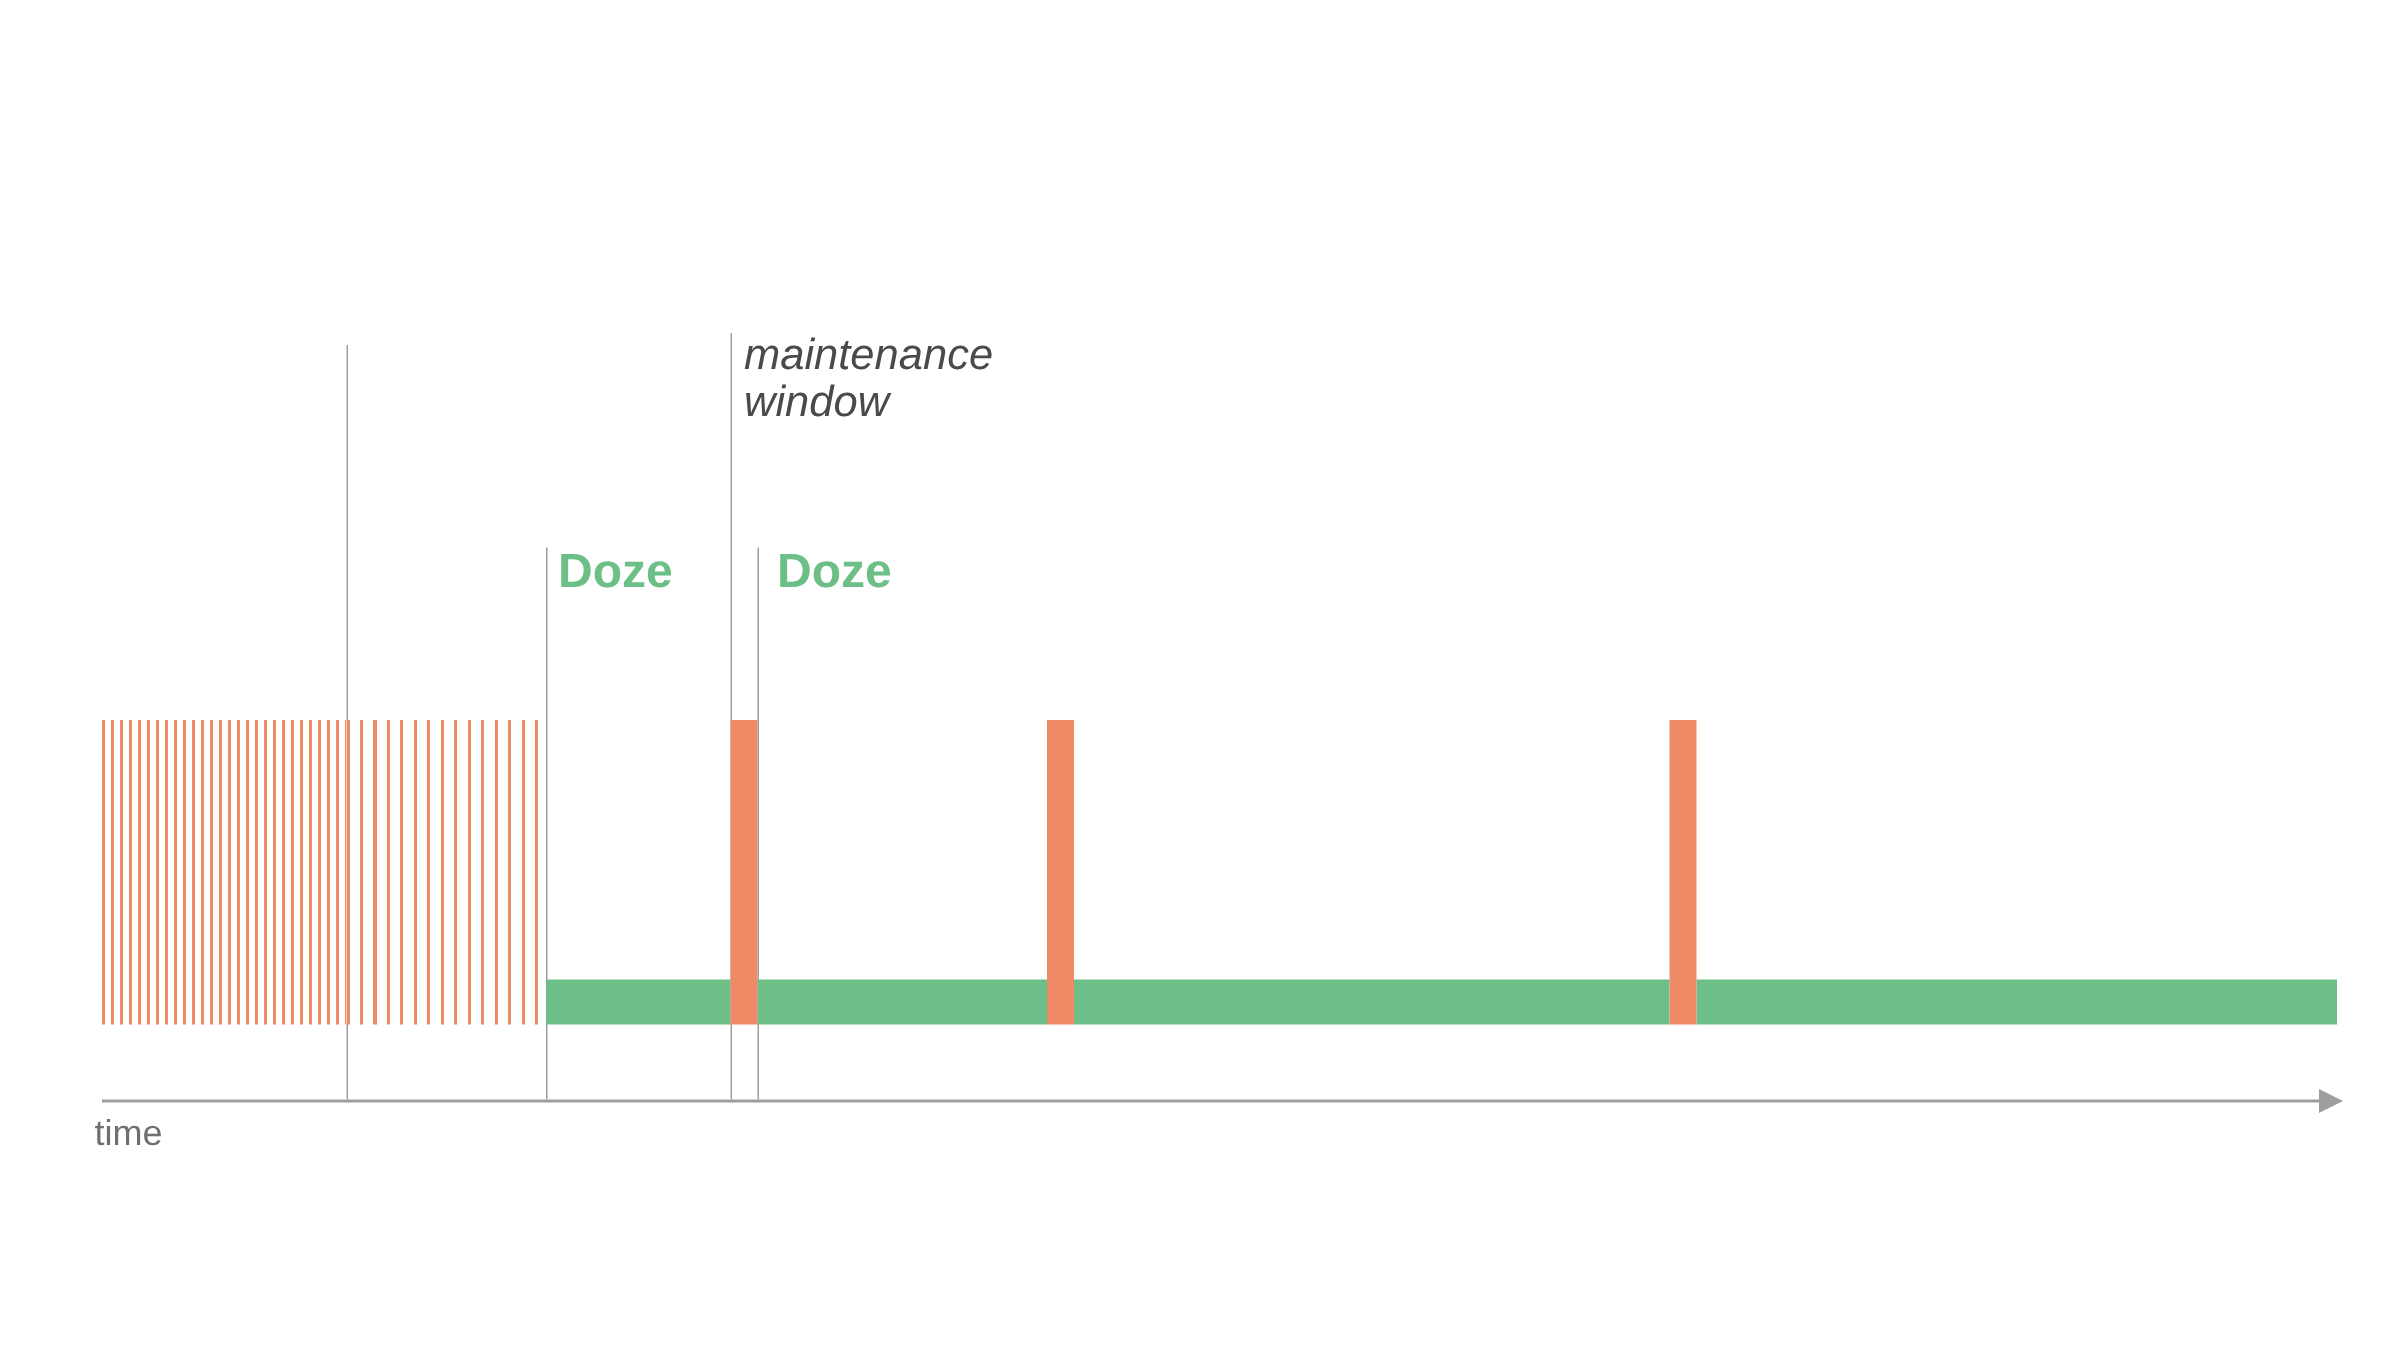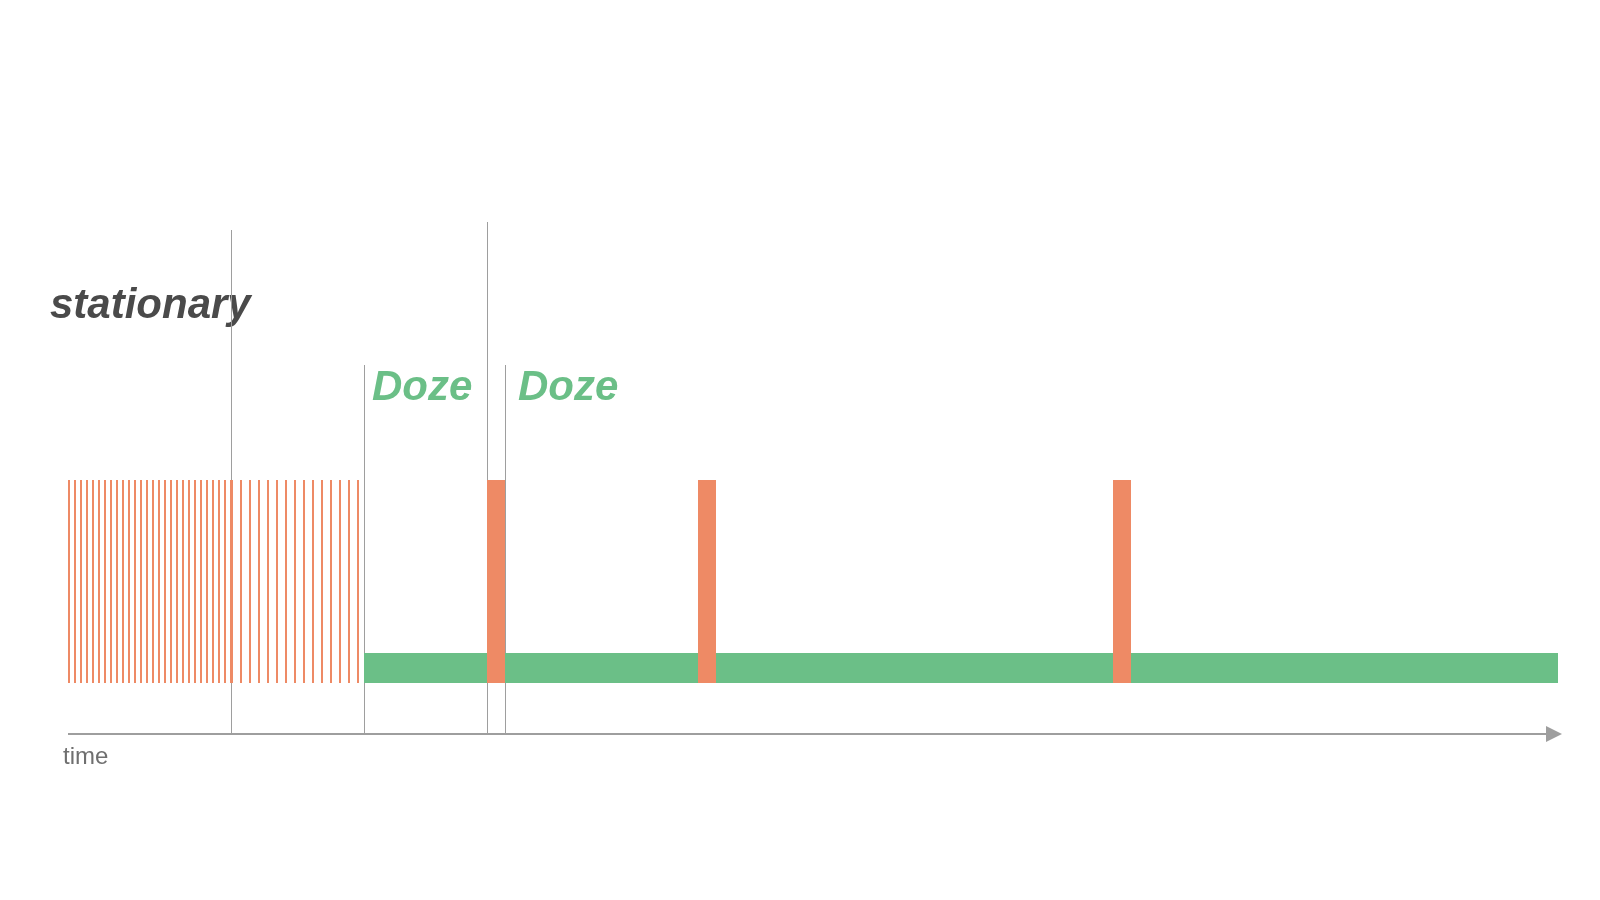--- a/index.html
+++ b/index.html
@@ -1,38 +1,42 @@
 <!DOCTYPE html>
 <html><head>
 <meta charset="utf-8">
 <style>
   html,body{margin:0;padding:0;width:1600px;height:900px;background:#fff;font-family:"Helvetica Neue",Arial,sans-serif;color:#4a4a4a;overflow:hidden}
   #stage{position:relative;width:1600px;height:900px}
   .abs{position:absolute}
   .precondition{font-style:italic;font-weight:700;font-size:42px;line-height:1.15;color:#4a4a4a}
   .maint{font-style:italic;font-weight:500;font-size:29px;line-height:1.08;color:#4a4a4a}
-  .doze{font-style:italic;font-weight:700;font-size:42px;color:#6bbf87}
+  .doze{font-weight:700;font-size:32px;color:#6bbf87}
   .vline{background:#9e9e9e;width:1px}
   .axis{background:#9e9e9e;height:2px}
   .axis-label{font-size:24px;color:#6f6f6f}
   .arrowhead{width:0;height:0;border-top:8px solid transparent;border-bottom:8px solid transparent;border-left:16px solid #9e9e9e}
   .green{background:#6bbf87}
   .orange{background:#ee8a65}
   .hatch{background:repeating-linear-gradient(90deg,#ee8a65 0 2px,#ffffff 2px 6px)}
 </style>
 </head>
 <body>
 
 <div id="stage">
 
   <div class="abs precondition" style="left:50px;top:232px">
     <br>
-    <span>stationary</span><br>
+    <br>
   </div>
 
+  <div class="abs maint" style="left:496px;top:222px">
+    <span>maintenance</span><br>
+    <span>window</span>
+  </div>
 
   <div class="abs doze" style="left:372px;top:362px">Doze</div>
   <div class="abs doze" style="left:518px;top:362px">Doze</div>
 
   <div class="abs vline" style="left:231px;top:230px;height:503px"></div>
   <div class="abs vline" style="left:364px;top:365px;height:368px"></div>
   <div class="abs vline" style="left:487px;top:222px;height:511px"></div>
   <div class="abs vline" style="left:505px;top:365px;height:368px"></div>
 
   <div class="abs green" style="left:364px;top:653px;width:123px;height:30px"></div>

